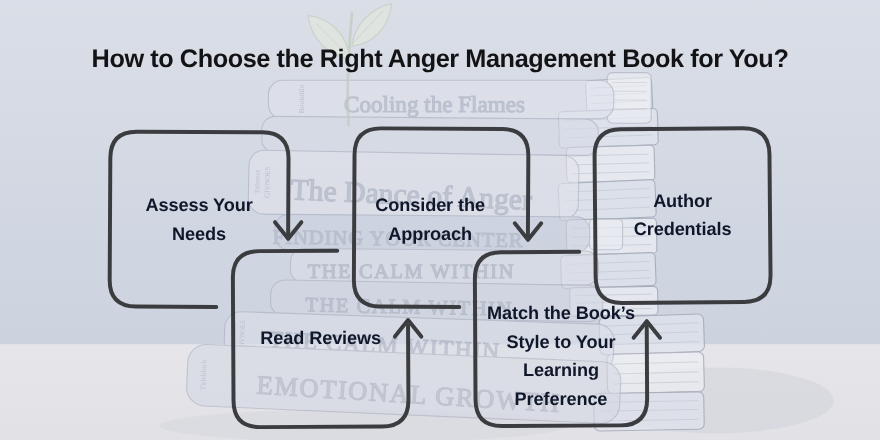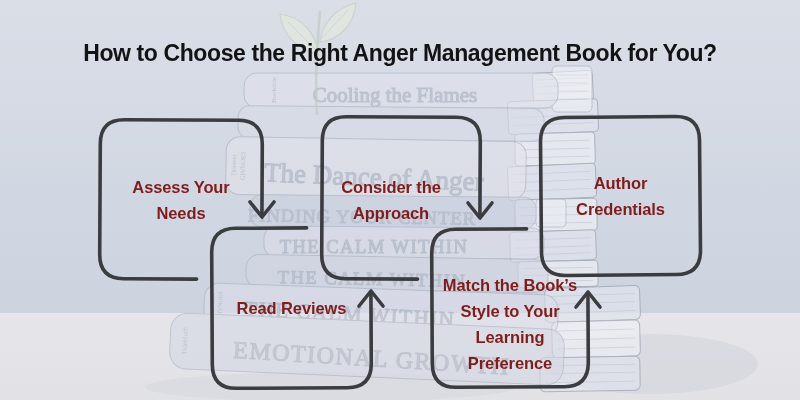--- a/index.html
+++ b/index.html
@@ -10,21 +10,21 @@
   }
   .stage svg{position:absolute;left:0;top:0;}
   .title{
     position:absolute;top:40px;left:0;width:800px;text-align:center;
     font-size:23px;font-weight:bold;letter-spacing:-0.4px;color:#131316;
     z-index:30;
   }
   .node-label{
     position:absolute;display:flex;align-items:center;justify-content:center;
     text-align:center;font-weight:bold;font-size:16.5px;line-height:26px;
-    color:#7f1d1d;white-space:pre-line;letter-spacing:-0.1px;z-index:25;
+    color:#0f172a;white-space:pre-line;letter-spacing:-0.1px;z-index:25;
     box-sizing:border-box;
   }
   #lbl-assess  {left:100px;top:120px;width:162px;height:160px;}
   #lbl-read    {left:212px;top:228px;width:159px;height:160px;}
   #lbl-consider{left:312px;top:117px;width:158px;height:166px;}
   #lbl-match   {left:432px;top:229px;width:156px;height:158px;padding-top:32px;}
   #lbl-author  {left:541px;top:117px;width:159px;height:157px;}
   .bg-svg{z-index:1;}
   .flow-svg{z-index:20;}
   .spine-title{font-family:"Liberation Serif",serif;fill:#b2b8c9;}

